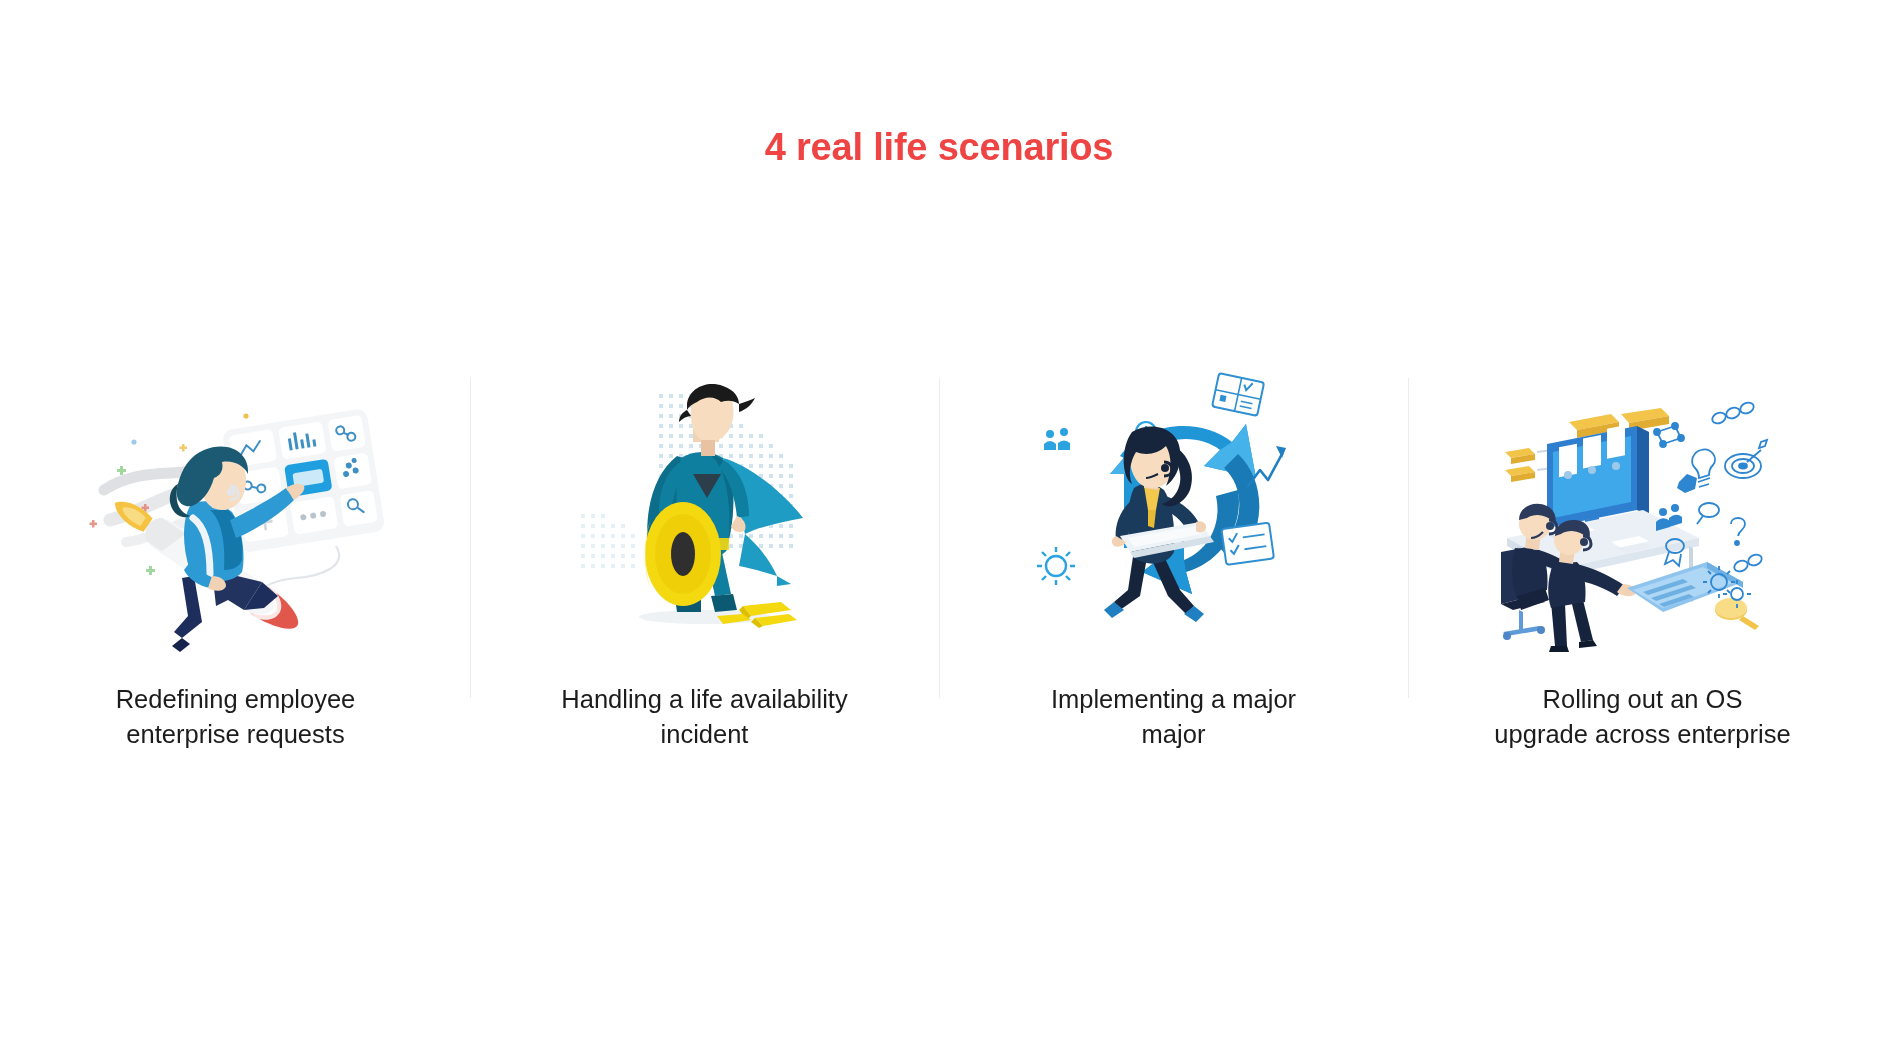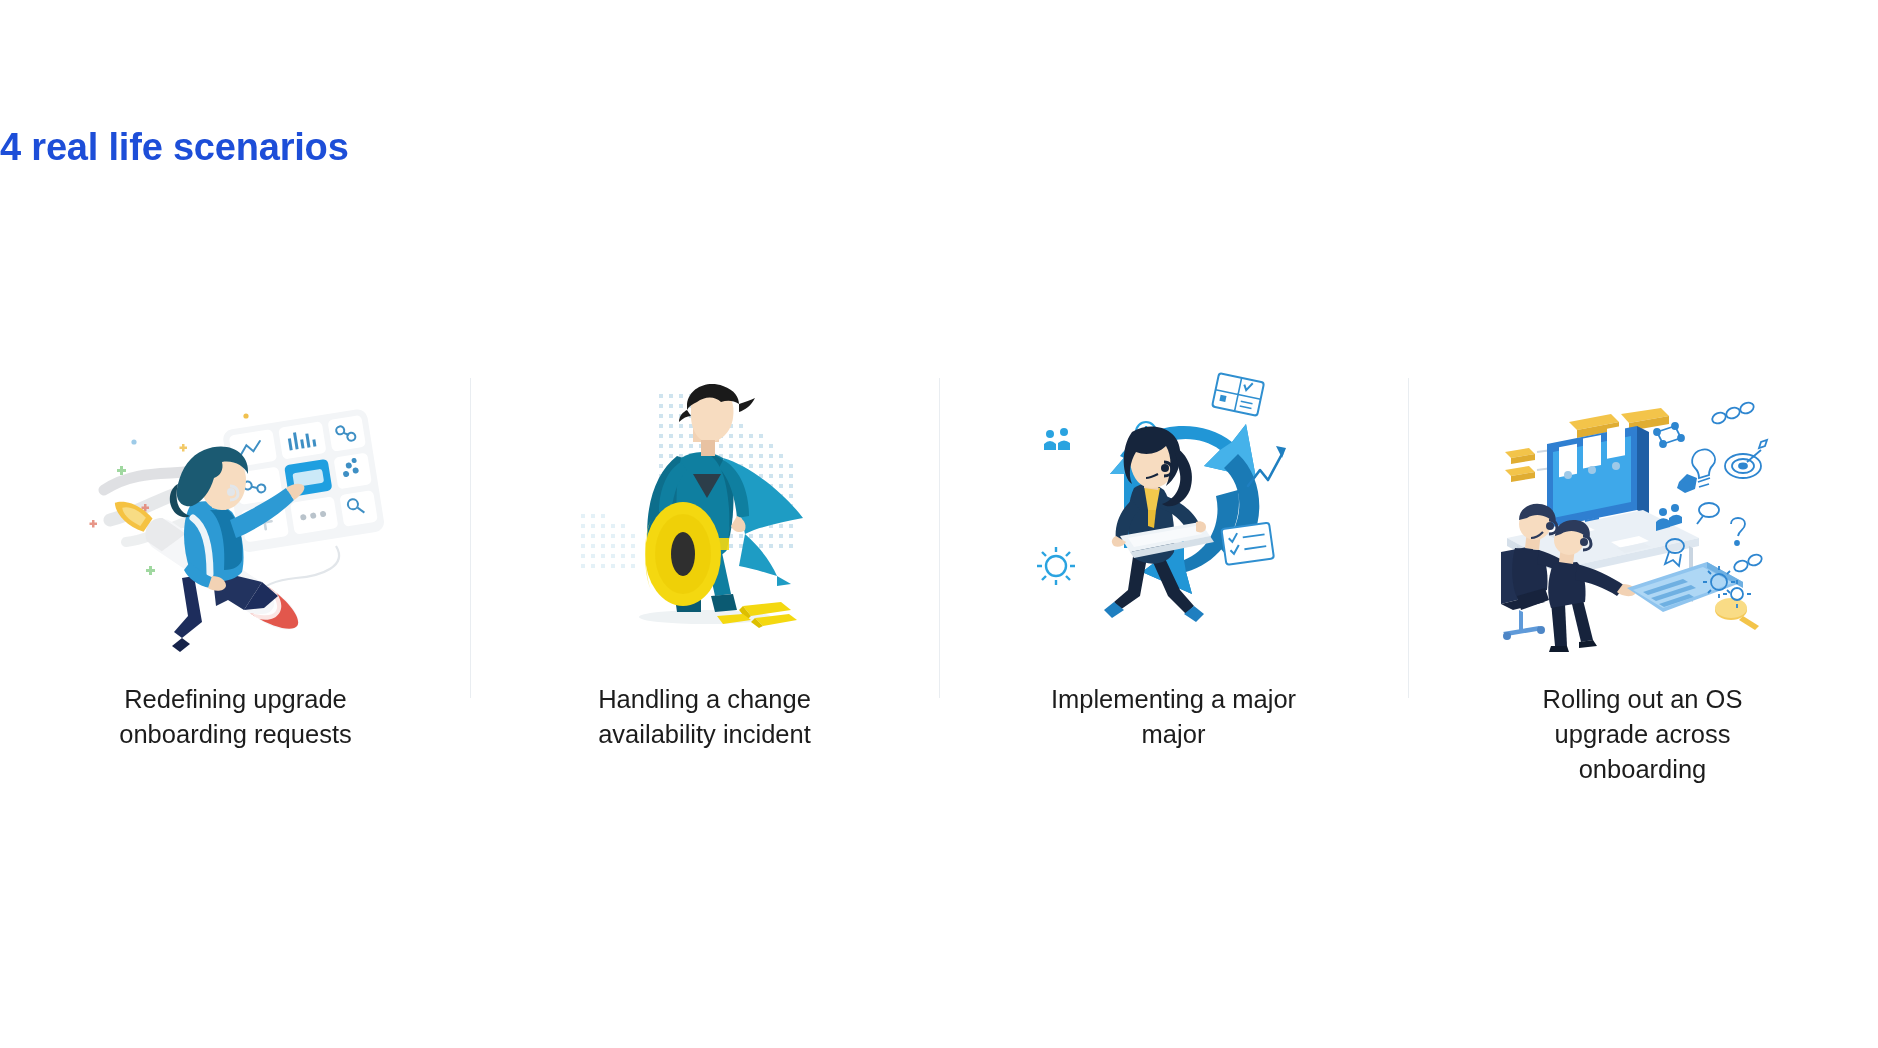--- a/index.html
+++ b/index.html
@@ -19,25 +19,25 @@
     position: absolute;
     inset: 0;
     background: #ffffff;
   }
 
   .slide-title {
     position: absolute;
     top: 126px;
     left: 0;
     width: 100%;
-    text-align: left;
+    text-align: center;
     font-size: 38px;
     font-weight: 700;
     letter-spacing: -0.2px;
-    color: #1d4ed8;
+    color: #ef4444;
     font-family: "Liberation Sans", sans-serif;
   }
 
   .cards {
     position: absolute;
     top: 370px;
     left: 0;
     width: 100%;
     display: flex;
     flex-direction: row;
@@ -205,21 +205,21 @@
             <path d="M124 86 C142 80 160 90 160 110 C160 128 150 140 136 140 C122 140 114 126 114 110 C114 98 118 90 124 86 Z" fill="#f7dcc0"></path>
 
             <path d="M118 80 C142 70 164 82 162 104 C158 96 148 90 136 92 C138 100 134 106 128 108 C124 122 116 132 106 136 C94 138 88 128 92 114 C96 98 104 86 118 80 Z" fill="#1b5a72"></path>
             <path d="M92 114 C88 130 92 142 104 146 C96 150 86 144 84 132 C83 124 86 117 92 114 Z" fill="#17495c"></path>
 
             <path d="M144 116 C150 116 152 120 152 124 C152 128 148 130 144 130" stroke="#e2e6ea" stroke-width="3" fill="none"></path>
             <circle cx="145" cy="122" r="4" fill="#e2e6ea"></circle>
           </g>
         </svg>
       </div>
-      <div class="card-caption">Redefining upgrade onboarding requests</div>
+      <div class="card-caption">Redefining employee enterprise requests</div>
     </div>
 
     <div class="card">
       <div class="card-art">
         <svg width="300" height="290" viewBox="0 0 300 290" xmlns="http://www.w3.org/2000/svg">
 
           <g fill="#cfe4ef">
             <g>
               <rect x="104" y="24" width="4" height="4"></rect>
                 <rect x="114" y="24" width="4" height="4"></rect>
@@ -488,21 +488,21 @@
 
           <g>
             <path d="M188 236 L226 232 L236 240 L196 246 Z" fill="#f4d810"></path>
             <path d="M188 236 L196 246 L192 250 L184 240 Z" fill="#ddbf00"></path>
             <path d="M200 248 L234 244 L242 250 L208 256 Z" fill="#f4d810"></path>
             <path d="M200 248 L208 256 L204 258 L196 252 Z" fill="#ddbf00"></path>
             <path d="M162 246 L188 244 L196 250 L168 254 Z" fill="#f4d810"></path>
           </g>
         </svg>
       </div>
-      <div class="card-caption">Handling a change availability incident</div>
+      <div class="card-caption">Handling a life availability incident</div>
     </div>
 
     <div class="card">
       <div class="card-art">
         <svg width="300" height="290" viewBox="0 0 300 290" xmlns="http://www.w3.org/2000/svg">
 
           <path d="M96 86 C120 52 176 46 208 72 L222 54 L232 108 L180 96 L196 80 C172 62 132 66 112 94 Z" fill="#2196d6"></path>
           <path d="M208 72 L222 54 L232 108 L180 96 L196 80 Z" fill="#45b2ea"></path>
           <path d="M214 120 C220 156 198 192 162 202 L168 224 L118 202 L160 170 L160 190 C186 180 198 152 192 126 Z" fill="#1a7ab5"></path>
           <path d="M162 202 L168 224 L118 202 L160 170 L160 190 Z" fill="#2196d6"></path>
@@ -720,17 +720,17 @@
             <ellipse cx="248" cy="196" rx="7" ry="5" transform="rotate(-24 248 196)"></ellipse>
             <ellipse cx="262" cy="190" rx="7" ry="5" transform="rotate(-24 262 190)"></ellipse>
 
             <circle cx="226" cy="212" r="8"></circle>
             <path d="M226 200 l0 -4 M226 224 l0 4 M214 212 l-4 0 M238 212 l4 0 M218 204 l-3 -3 M234 204 l3 -3 M218 220 l-3 3 M234 220 l3 3"></path>
             <circle cx="244" cy="224" r="6"></circle>
             <path d="M244 214 l0 -4 M244 234 l0 4 M234 224 l-4 0 M254 224 l4 0"></path>
           </g>
         </svg>
       </div>
-      <div class="card-caption">Rolling out an OS upgrade across onboarding</div>
+      <div class="card-caption">Rolling out an OS upgrade across enterprise</div>
     </div>
 
   </div>
 </div>
 
 </body></html>

